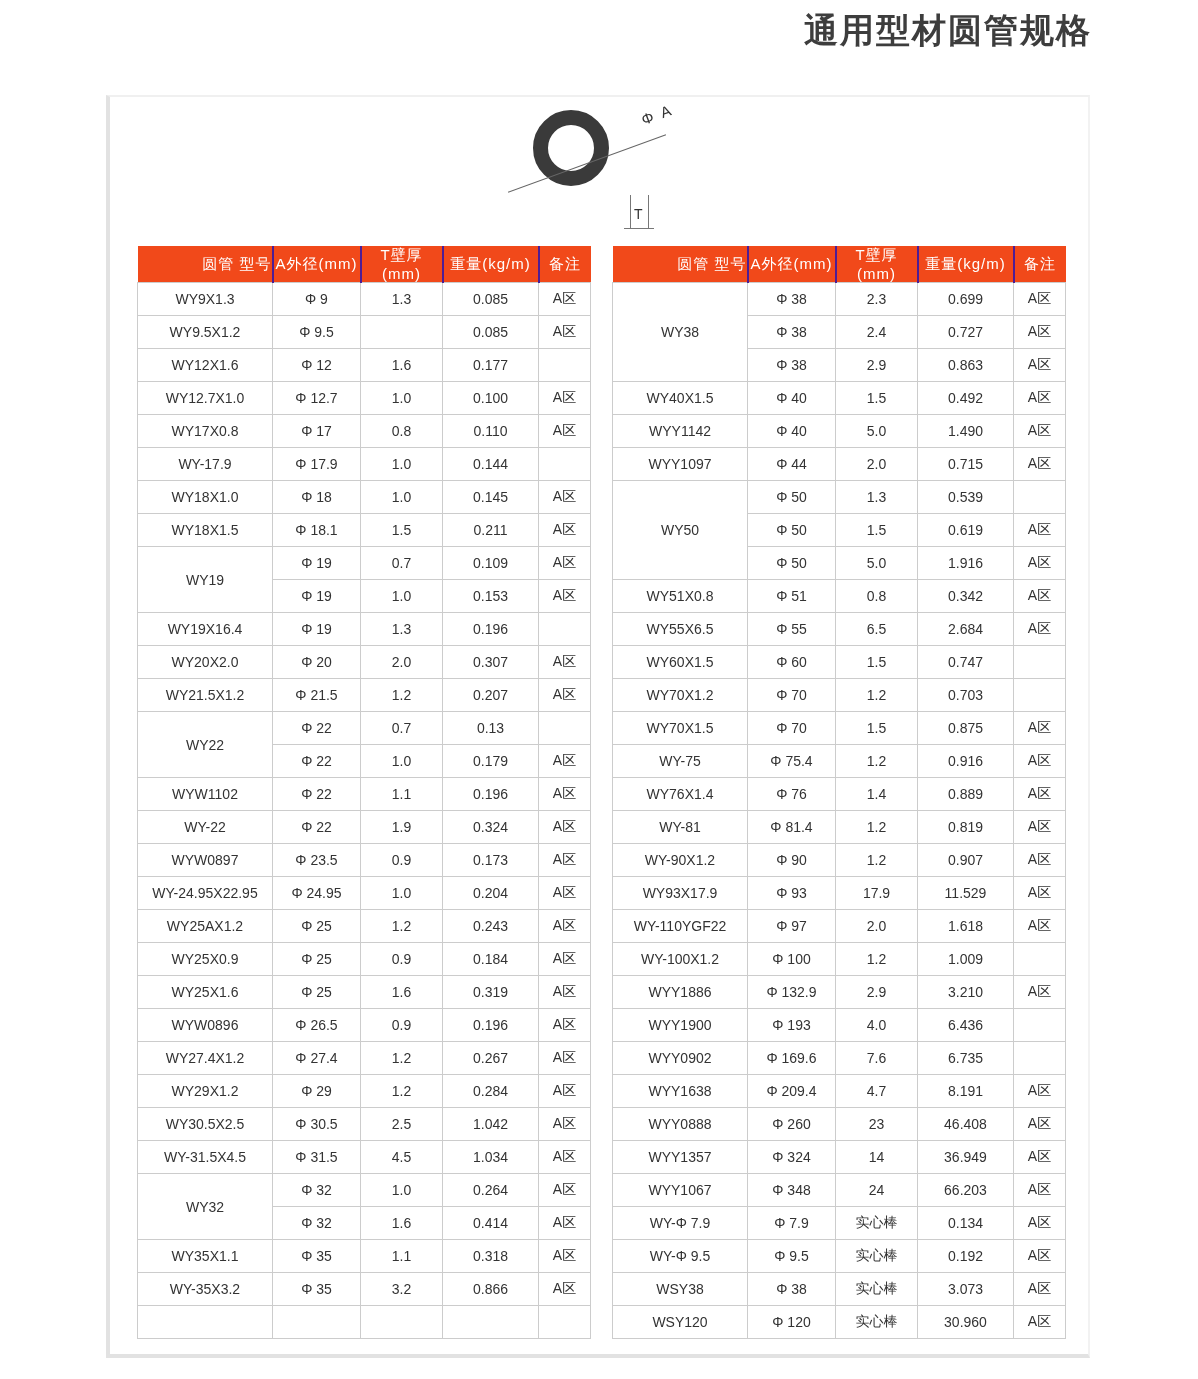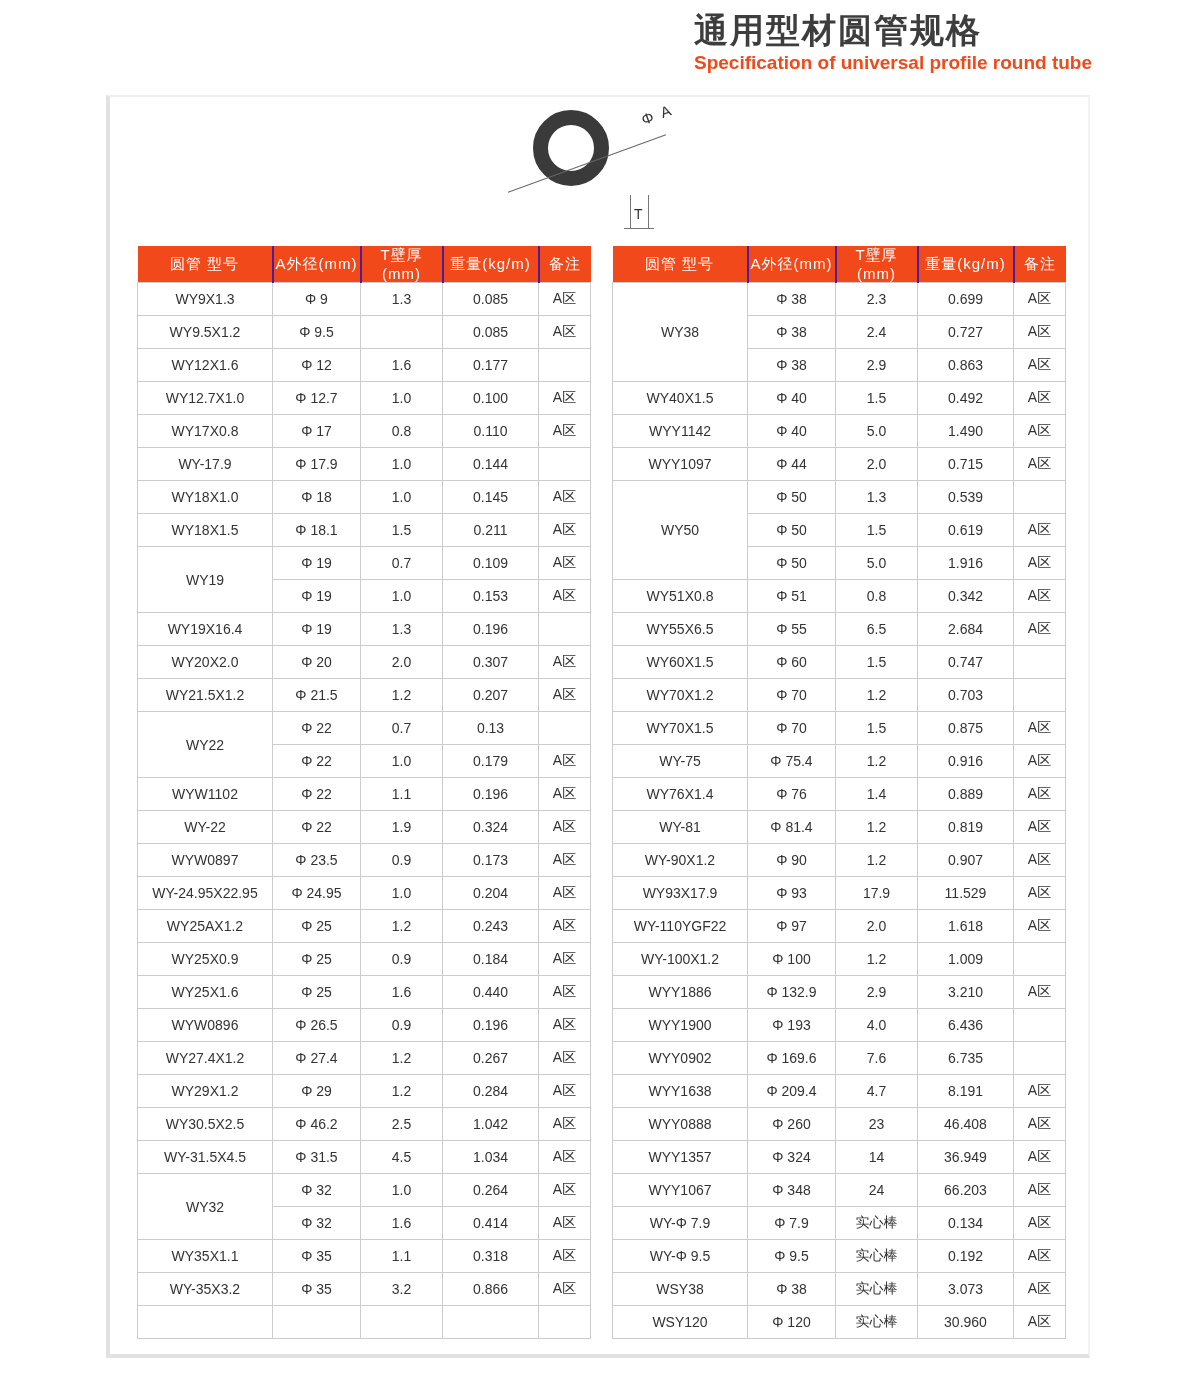--- a/index.html
+++ b/index.html
@@ -1,21 +1,21 @@
 <!DOCTYPE html>
 <html style="--accent: #f1491a;"><head>
 <meta charset="utf-8">
 <style>
   * { box-sizing: border-box; }
   html, body { margin:0; padding:0; }
   body {
     width:1198px; height:1379px; position:relative; background:#ffffff;
     font-family:"Liberation Sans","DejaVu Sans",sans-serif; overflow:hidden;
   }
-  .title-block { position:absolute; top:10px; right:106px; text-align:left; }
+  .title-block { position:absolute; top:10px; right:106px; text-align:right; }
   .main-title { font-size:34px; font-weight:bold; color:#3d3d3d; letter-spacing:2px; line-height:1.2; }
   .sub-title { font-size:19px; font-weight:bold; color:var(--accent,#ee4b19); margin-top:1px; }
 
   .card {
     position:absolute; left:106px; top:95px; width:984px; height:1263px; background:#fff;
     border-top:2px solid #f0f0f0; border-right:2px solid #f2f2f2;
     border-left:4px solid #e2e2e2; border-bottom:4px solid #e2e2e2;
   }
 
   
@@ -33,32 +33,31 @@
 
   
   table.spec-table { position:absolute; top:246px; width:453px; border-collapse:collapse; table-layout:fixed; }
   table.spec-table.left  { left:137px; }
   table.spec-table.right { left:612px; }
   .spec-table th {
     height:35px; background:var(--accent,#f1491a); color:#fff;
     font-size:15px; font-weight:normal; border-left:2px solid #4c1d95; padding:0;
     letter-spacing:1px;
   }
-  .spec-table th:first-child { border-left:none; }
+  .spec-table th:first-child { border-left:none;text-align:right; }
   .spec-table td {
     height:33px; border:1px solid #cccccc; text-align:center; vertical-align:middle;
     font-size:14px; color:#333; padding:0 2px; overflow:hidden; white-space:nowrap;
   }
 </style>
 </head>
 <body>
 
 <div class="title-block">
   <div class="main-title">通用型材圆管规格</div>
-  <div class="sub-title">Specification of universal profile round tube</div>
 </div>
 
 <div class="card"></div>
 
 <div class="ring"></div>
 <div class="diag-line"></div>
 <div class="phi-label">Φ A</div>
 <div class="t-line t-left"></div>
 <div class="t-line t-right"></div>
 <div class="t-base"></div>
@@ -224,21 +223,21 @@
         <td rowspan="1">WY25X0.9</td>
         <td>Φ 25</td>
         <td>0.9</td>
         <td>0.184</td>
         <td>A区</td>
       </tr>
       <tr>
         <td rowspan="1">WY25X1.6</td>
         <td>Φ 25</td>
         <td>1.6</td>
-        <td>0.440</td>
+        <td>0.319</td>
         <td>A区</td>
       </tr>
       <tr>
         <td rowspan="1">WYW0896</td>
         <td>Φ 26.5</td>
         <td>0.9</td>
         <td>0.196</td>
         <td>A区</td>
       </tr>
       <tr>
@@ -250,21 +249,21 @@
       </tr>
       <tr>
         <td rowspan="1">WY29X1.2</td>
         <td>Φ 29</td>
         <td>1.2</td>
         <td>0.284</td>
         <td>A区</td>
       </tr>
       <tr>
         <td rowspan="1">WY30.5X2.5</td>
-        <td>Φ 46.2</td>
+        <td>Φ 30.5</td>
         <td>2.5</td>
         <td>1.042</td>
         <td>A区</td>
       </tr>
       <tr>
         <td rowspan="1">WY-31.5X4.5</td>
         <td>Φ 31.5</td>
         <td>4.5</td>
         <td>1.034</td>
         <td>A区</td>

